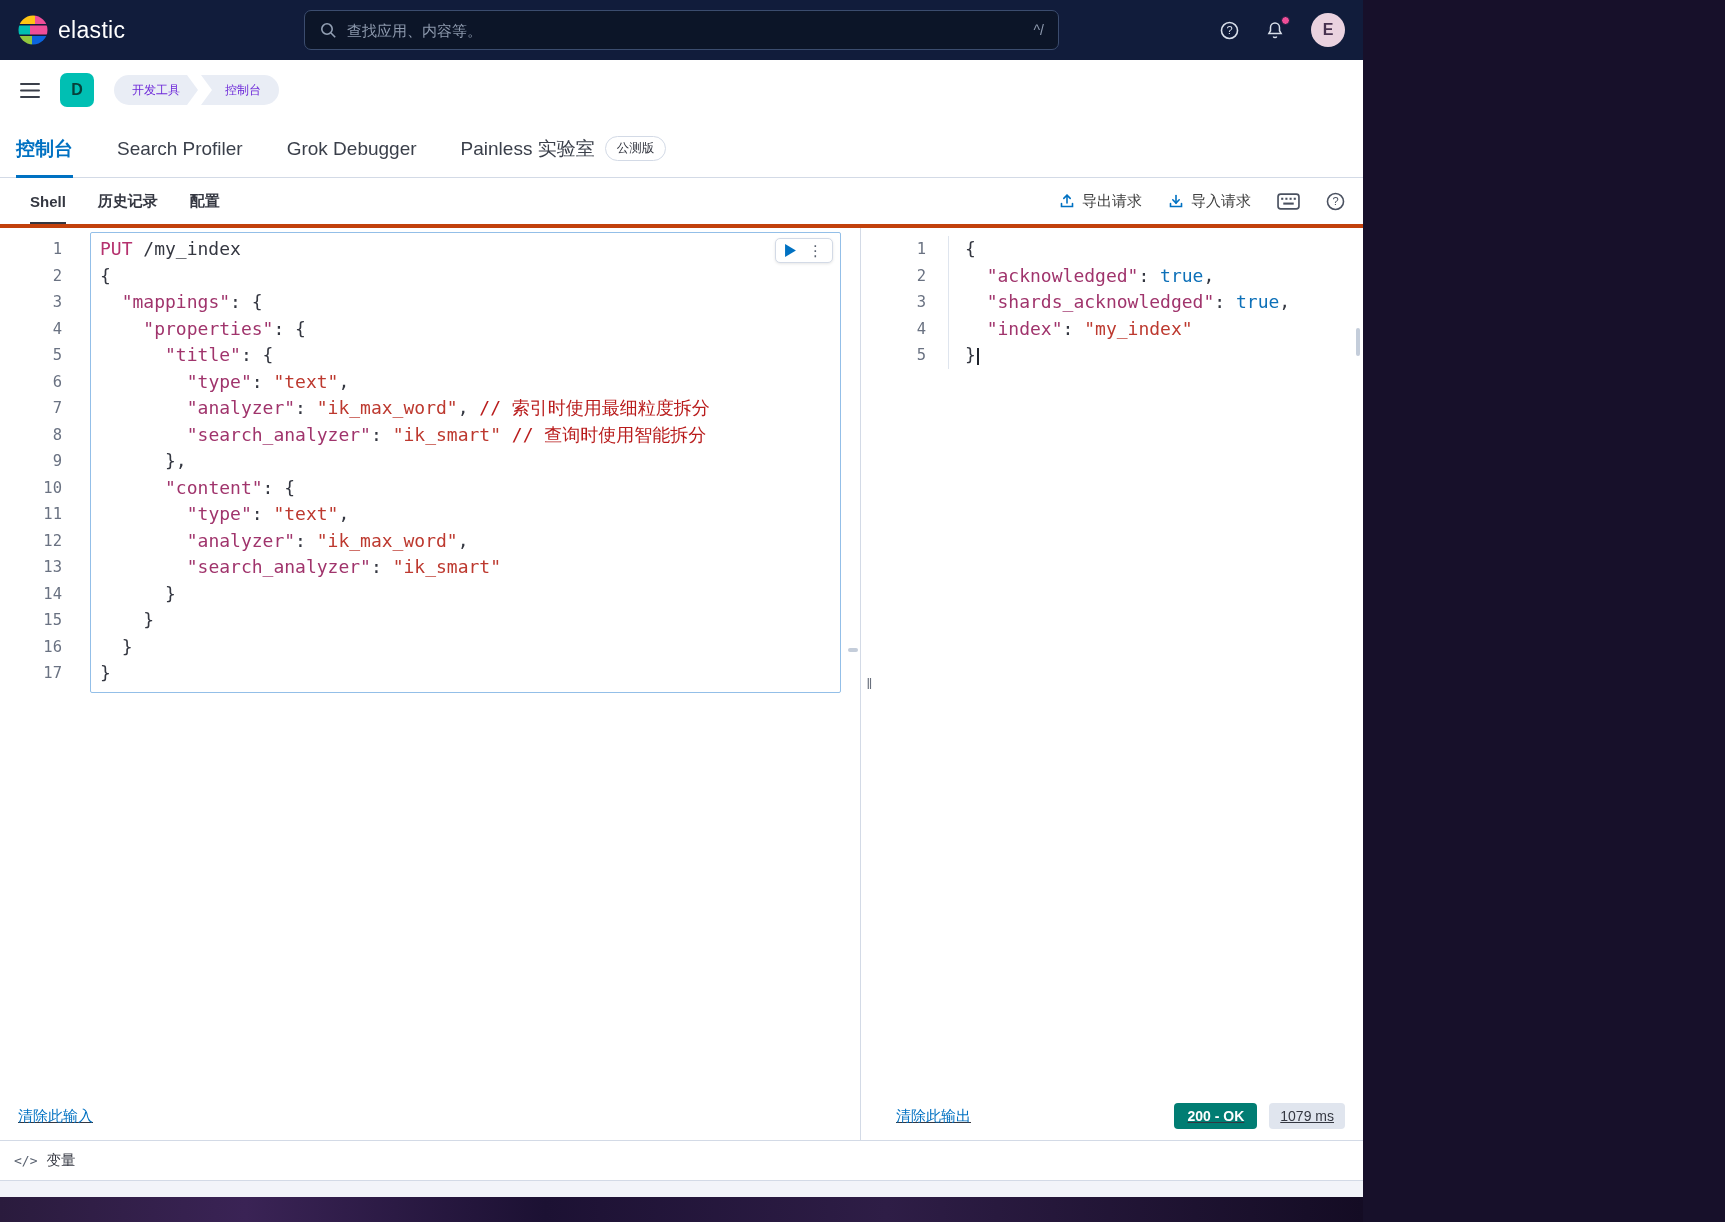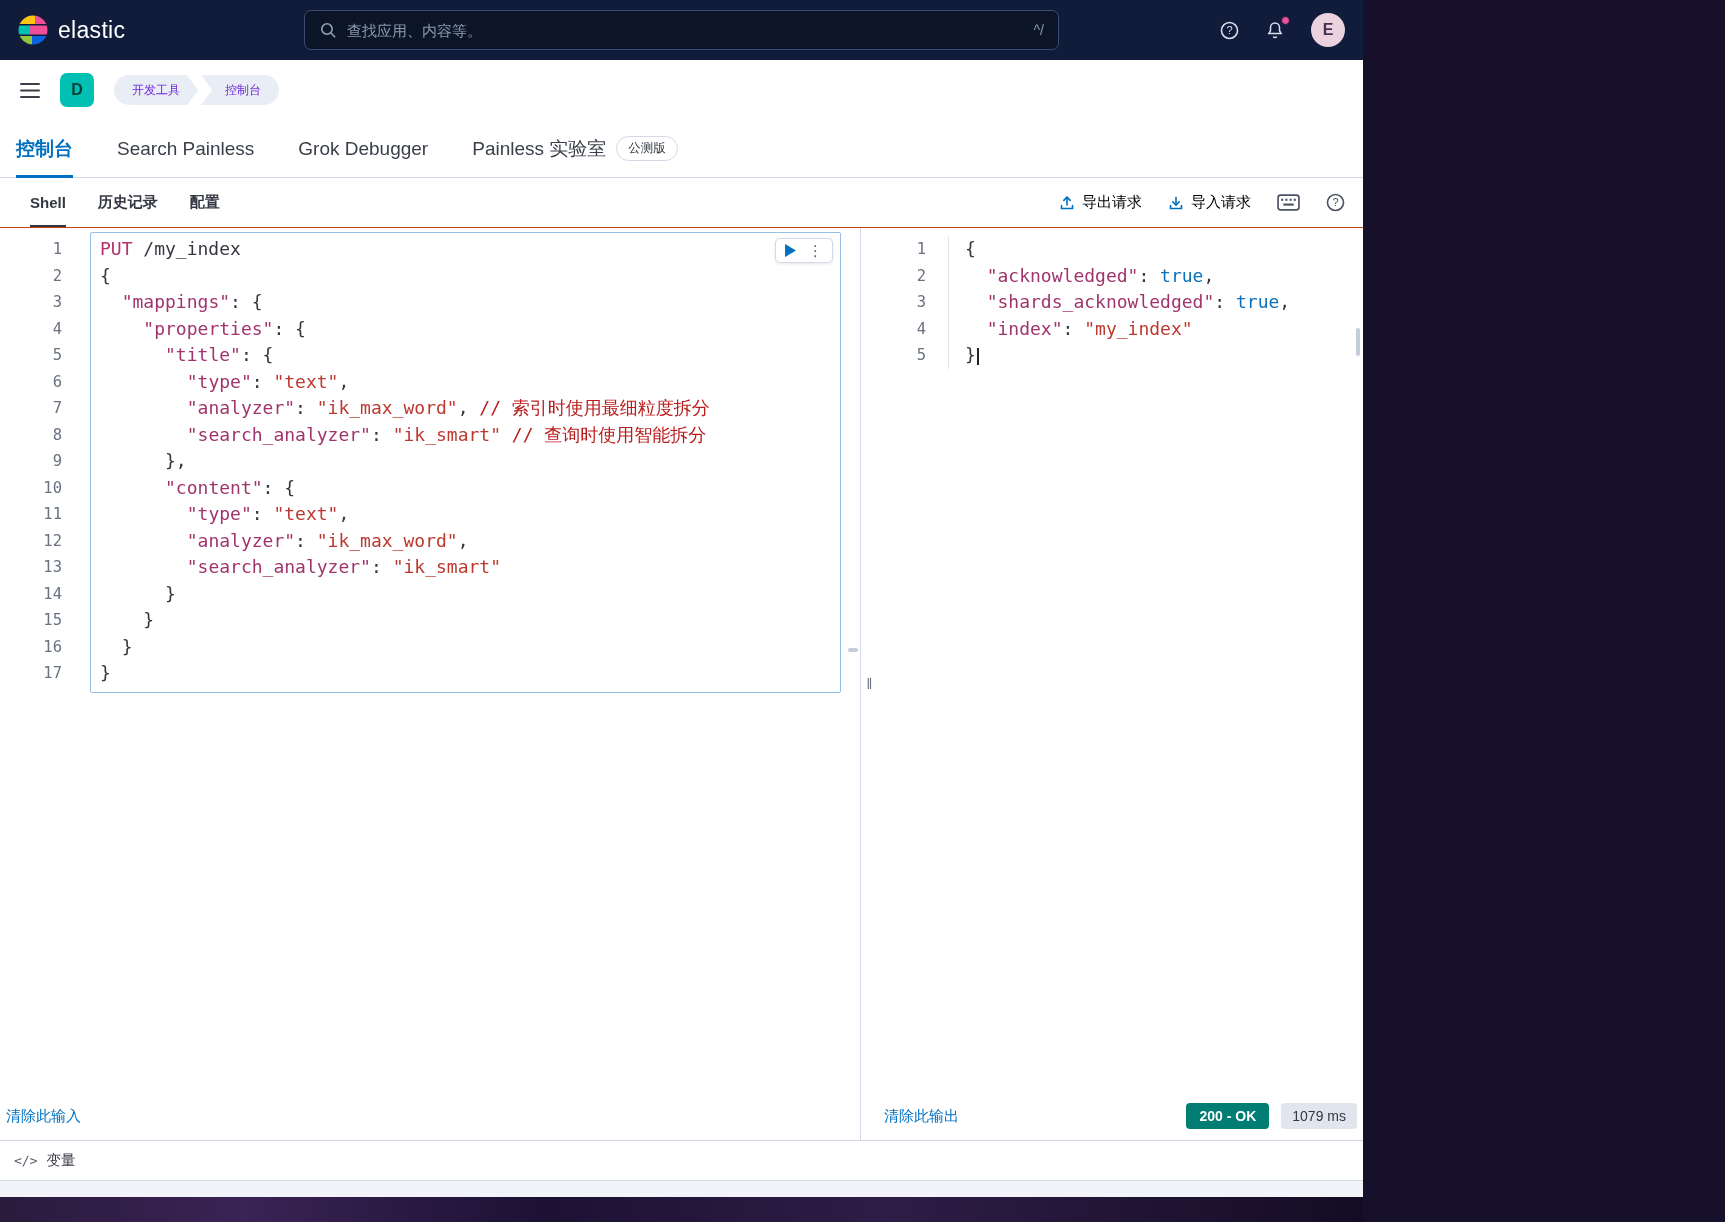--- a/index.html
+++ b/index.html
@@ -34,27 +34,27 @@
     clip-path:polygon(0 0, 100% 0, 100% 100%, 0 100%, 11px 50%); }
 
   
   .tabs-row { flex:none; height:58px; border-bottom:1px solid #d3dae6; display:flex; align-items:center; padding:0 16px; gap:44px; }
   .tab { position:relative; height:100%; display:flex; align-items:center; gap:10px; font-size:19px; color:#3a3f4a; cursor:pointer; }
   .tab.active { color:#0071c2; font-weight:700; }
   .tab.active::after { content:""; position:absolute; left:0; right:0; bottom:-1px; height:3px; background:#0071c2; }
   .beta-badge { border:1px solid #d3dae6; border-radius:13px; padding:3px 11px; font-size:12.5px; color:#343741; background:#fff; font-weight:400; }
 
   
-  .subtabs-row { flex:none; height:50px; border-bottom:1px solid #c2410c; display:flex; align-items:center; padding:0 18px 0 30px; }
+  .subtabs-row { flex:none; height:50px; border-bottom:4px solid #c2410c; display:flex; align-items:center; padding:0 18px 0 30px; }
   .subtabs { display:flex; gap:32px; height:100%; }
   .subtab { position:relative; display:flex; align-items:center; font-size:15px; font-weight:700; color:#343741; cursor:pointer; }
   .subtab:not(.active){ font-weight:600; }
   .subtab.active::after { content:""; position:absolute; left:0; right:0; bottom:0; height:2px; background:#343741; }
   .subtab-actions { margin-left:auto; display:flex; align-items:center; gap:26px; }
-  .action-link { display:flex; align-items:center; gap:7px; color:#000000; font-size:15px; cursor:pointer; }
+  .action-link { display:flex; align-items:center; gap:7px; color:#404040; font-size:15px; cursor:pointer; }
   .tool-icon { display:flex; cursor:pointer; }
 
   
   .editor-area { flex:none; height:912px; display:flex; }
   .panel { display:flex; flex-direction:column; position:relative; min-width:0; }
   .panel.left { flex:none; width:860px; }
   .panel.right { flex:1; }
   .editor { flex:1; position:relative; display:flex; overflow:hidden; }
   .gutter { flex:none; text-align:right; padding:8px 8px 0 0; }
   .panel.left  .gutter { width:70px; }
@@ -78,21 +78,21 @@
   .play-btn { display:flex; cursor:pointer; }
   .kebab { color:#5a6270; font-size:15px; line-height:12px; cursor:pointer; font-family:"DejaVu Sans",sans-serif; }
 
   .gutter-rule { position:absolute; left:70px; top:8px; width:1px; background:#dfe5ee; }
   .vthumb { position:absolute; right:3px; top:100px; width:4px; height:28px; border-radius:2px; background:#c4cdda; cursor:pointer; }
   .hthumb { position:absolute; left:-13px; top:420px; width:10px; height:4px; border-radius:2px; background:#c4cdda; cursor:pointer; }
 
   .divider { flex:none; width:18px; background:#fff; border-left:1px solid #d3dae6; position:relative; }
   .divider .handle { position:absolute; top:50%; left:50%; transform:translate(-50%,-50%); color:#69707d; font-size:14px; cursor:col-resize; }
 
-  .panel-footer { flex:none; height:48px; display:flex; align-items:center; padding:0 6px; gap:12px; }
+  .panel-footer { flex:none; height:48px; display:flex; align-items:center; padding:0 18px; gap:12px;text-decoration:underline; }
   .clear-link { color:#0071c2; font-size:15px; cursor:pointer; }
   .footer-spacer { flex:1; }
   .status-ok { background:#017d73; color:#fff; font-size:14px; font-weight:600; border-radius:4px; padding:5px 13px; }
   .ms-badge { background:#e0e5ee; color:#343741; font-size:14px; border-radius:4px; padding:5px 11px; }
 
   
   .bottom-bar { flex:none; height:41px; border-top:1px solid #d3dae6; border-bottom:1px solid #d3dae6; display:flex; align-items:center; padding:0 14px; background:#fff; }
   .var-btn { display:flex; align-items:center; gap:9px; color:#343741; font-size:14.5px; cursor:pointer; }
   .code-glyph { color:#5a6270; font-family:"DejaVu Sans Mono",monospace; font-size:13px; }
 
@@ -169,21 +169,21 @@
     </span>
     <span class="space-badge">D</span>
     <span class="crumbs">
       <span class="crumb first">开发工具</span>
       <span class="crumb last">控制台</span>
     </span>
   </div>
 
   <div class="tabs-row">
     <span class="tab active">控制台</span>
-    <span class="tab">Search Painless</span>
+    <span class="tab">Search Profiler</span>
     <span class="tab">Grok Debugger</span>
     <span class="tab">
       <span>Painless 实验室</span>
       <span class="beta-badge">公测版</span>
     </span>
   </div>
 
   <div class="subtabs-row">
     <div class="subtabs">
       <span class="subtab active">Shell</span>

